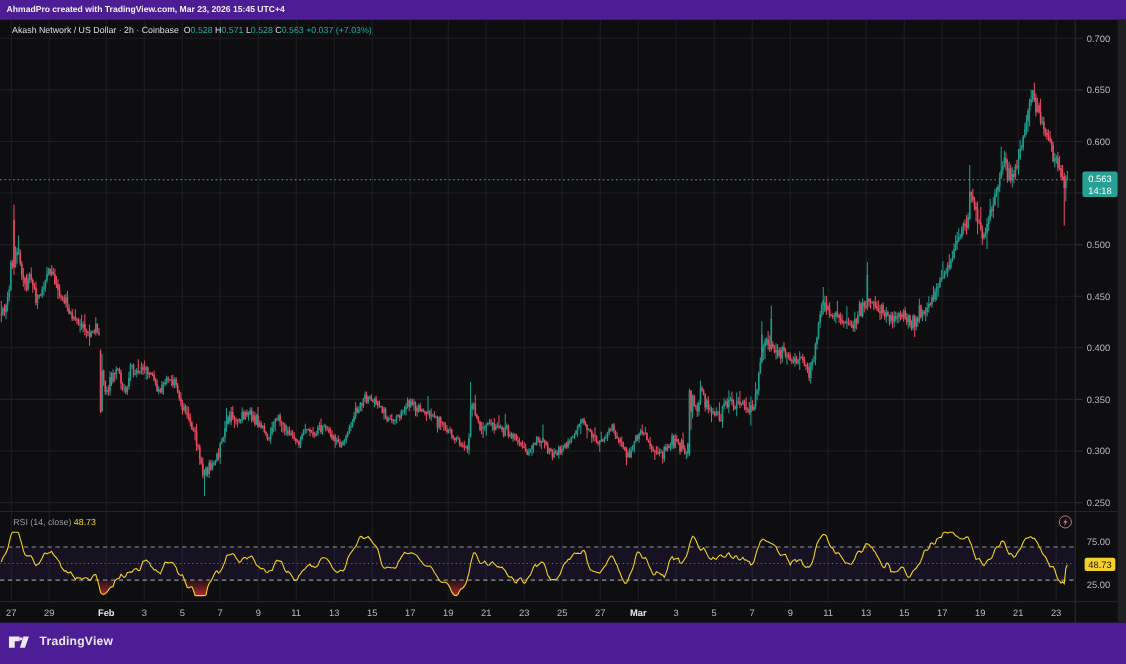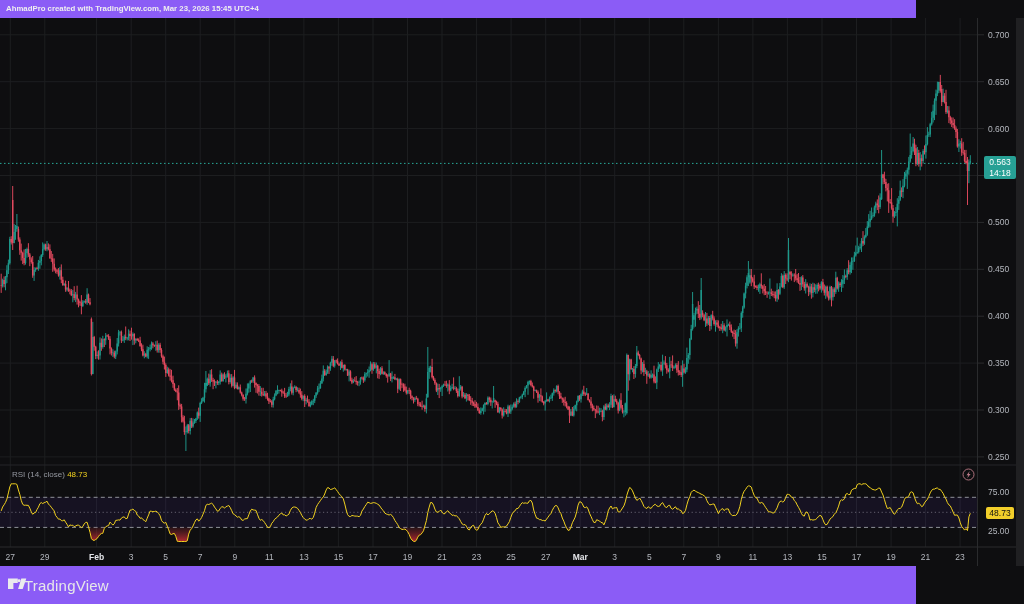--- a/index.html
+++ b/index.html
@@ -1,31 +1,31 @@
 <!DOCTYPE html>
 <html><head><meta charset="utf-8"><style>
 *{margin:0;padding:0;box-sizing:border-box}
 html,body{width:1024px;height:604px;background:#0e0e10;overflow:hidden;
 font-family:"Liberation Sans",sans-serif}
 #wrap{position:relative;width:1024px;height:604px;background:#0e0e10}
-.bar{position:absolute;left:0;width:916px;background:#8b5cf6}
+.bar{position:absolute;left:0;width:1024px;background:#4c1d95}
 #topbar{top:0;height:18px;color:#efefef;font-size:7.8px;font-weight:bold;
 line-height:18px;padding-left:6px}
 #rightstrip{position:absolute;top:18px;left:1016px;width:8px;height:548px;background:#202022}
 #botbar{top:566px;height:38px}
 #legend{position:absolute;top:23px;left:11px;font-size:8px;color:#dcdde0;white-space:pre}
 #legend .t{color:#1fae9d}
 #ptag{position:absolute;left:984px;top:156px;width:32px;height:23px;background:#27a095;
 border-radius:2px;color:#fff;font-size:8.5px;text-align:center;line-height:11px;padding-top:1px}
 #rtag{position:absolute;left:986px;top:507px;width:28px;height:12px;background:#f2cf2a;
 border-radius:2px;color:#111;font-size:8.5px;text-align:center;line-height:12px}
 #rsileg{position:absolute;left:12px;top:470px;font-size:8px;color:#9598a0}
 #rsileg .y{color:#f2d21f}
 #tvlogo{position:absolute;left:8px;top:577px;height:13px;color:#e6e6e8}
-#tvtext{position:absolute;left:24px;top:577px;font-size:15px;font-weight:normal;color:#e7e7e9;
+#tvtext{position:absolute;left:36px;top:577px;font-size:11px;font-weight:bold;color:#e7e7e9;
 letter-spacing:0.2px}
 svg{position:absolute;top:0;left:0}
 </style></head><body>
 <div id="wrap">
 <svg width="1024" height="604" viewBox="0 0 1024 604">
 <defs>
 <linearGradient id="redg" x1="0" y1="527.4" x2="0" y2="545" gradientUnits="userSpaceOnUse">
 <stop offset="0" stop-color="#80262c" stop-opacity="0.25"></stop>
 <stop offset="1" stop-color="#f2323c" stop-opacity="0.95"></stop>
 </linearGradient>
@@ -151,20 +151,21 @@
 <line x1="0" y1="547" x2="1016" y2="547" stroke="#2a2b2d" stroke-width="1"></line>
 <line x1="977.5" y1="18" x2="977.5" y2="566" stroke="#2a2b2d" stroke-width="1"></line>
 <g stroke="#bd7a87" fill="none">
         <circle cx="968.5" cy="474.5" r="5.5" stroke-width="0.9"></circle>
 <path d="M969.8 470.9 L966.5 475.3 L968.3 475.3 L967.2 478.3 L970.6 473.9 L968.7 473.9 Z" fill="#bd7a87" stroke="none"></path>
       </g>
 </svg>
 <div id="topbar" class="bar">AhmadPro created with TradingView.com, Mar 23, 2026 15:45 UTC+4</div>
 <div id="rightstrip"></div>
 <div id="botbar" class="bar"></div>
+<div id="legend">Akash Network / US Dollar · 2h · Coinbase  O<span class="t">0.528</span> H<span class="t">0.571</span> L<span class="t">0.528</span> C<span class="t">0.563</span> <span class="t">+0.037 (+7.03%)</span></div>
 <div id="rsileg">RSI (14, close)  <span class="y">48.73</span></div>
 <div id="ptag">0.563<br>14:18</div>
 <div id="rtag">48.73</div>
 <svg id="tvlogo" width="19" height="13" viewBox="0 0 19 13">
 <path fill="#ebebed" d="M0 1.6H9.8V5.9H5.4V11.9H0z"></path>
 <circle fill="#ebebed" cx="11.1" cy="3.75" r="1.45"></circle>
 <path fill="#ebebed" d="M13.3 1.6H18.3L14.7 11.9H10.1z"></path>
 </svg>
 <div id="tvtext">TradingView</div>
 </div>

